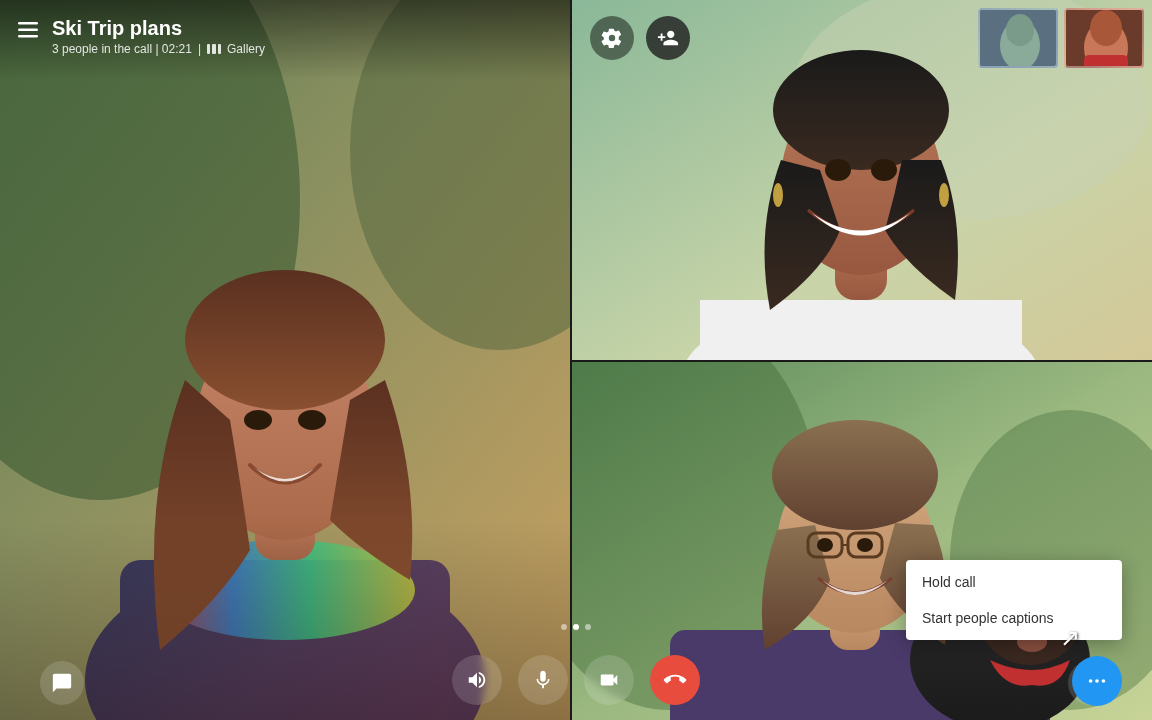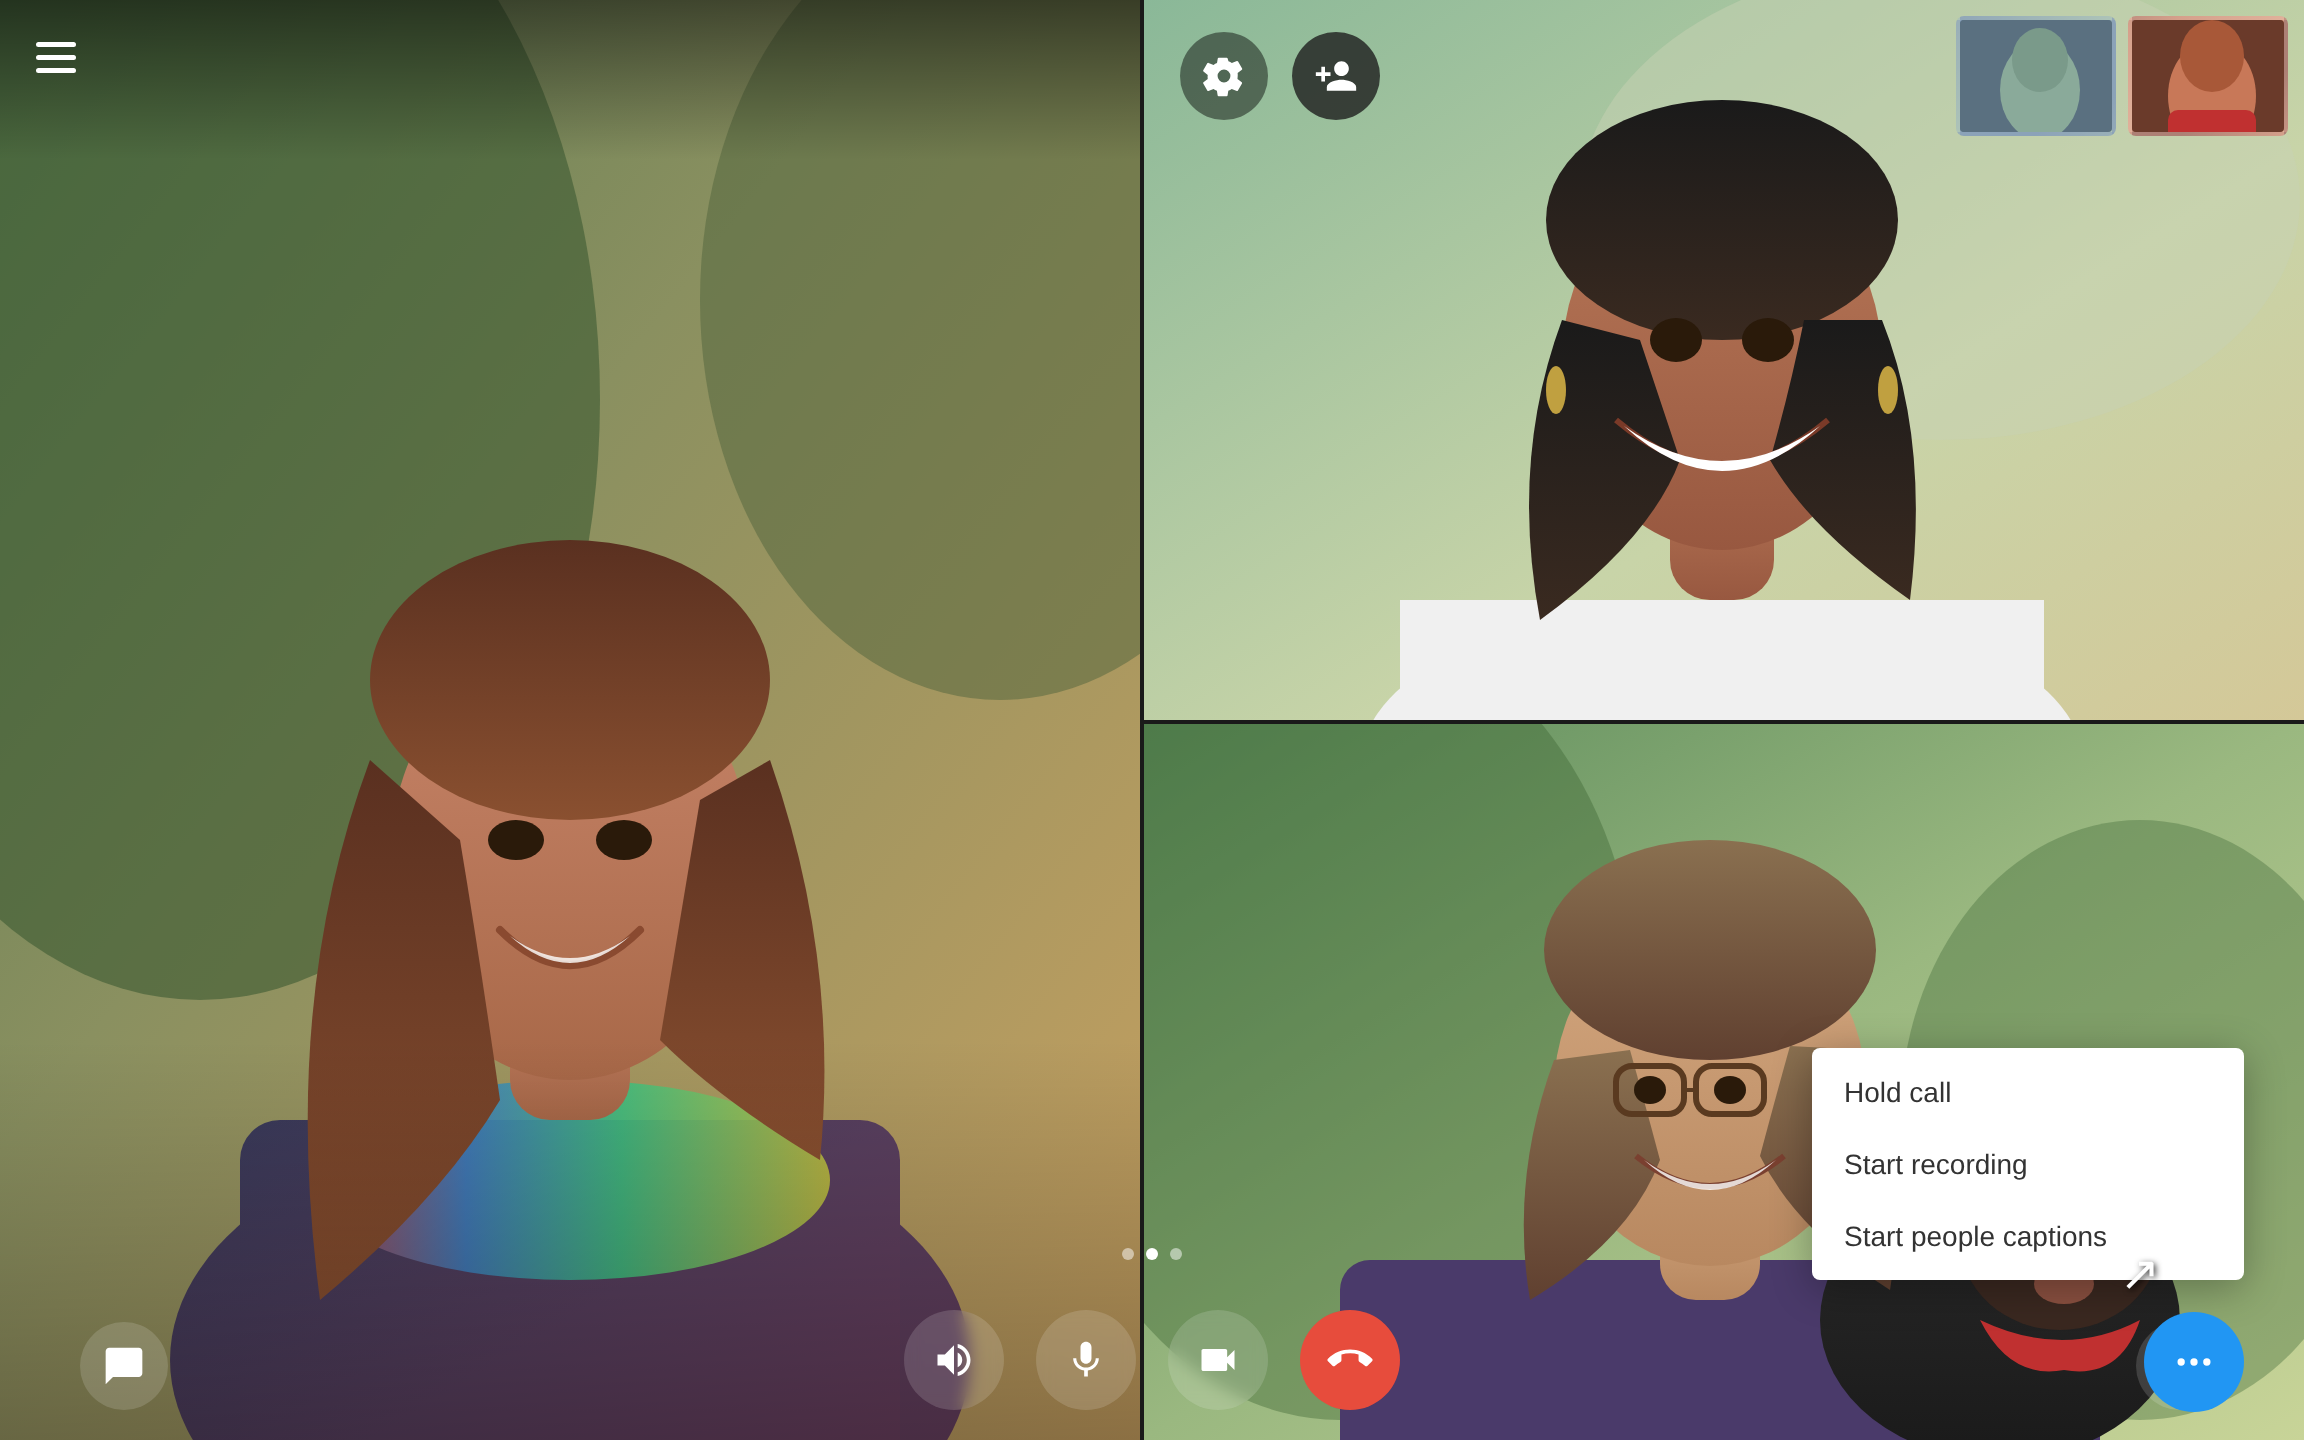--- a/index.html
+++ b/index.html
@@ -503,20 +503,33 @@
 <div class="video-divider-h"></div>
 
 <div class="header-overlay">
   <div class="menu-icon">
     <svg width="20" height="16" viewBox="0 0 20 16" fill="white">
       <rect y="0" width="20" height="2.5" rx="1.25"></rect>
       <rect y="6.5" width="20" height="2.5" rx="1.25"></rect>
       <rect y="13" width="20" height="2.5" rx="1.25"></rect>
     </svg>
   </div>
+  <div class="call-info">
+    <span class="call-title">Ski Trip plans</span>
+    <div class="call-meta">
+      <span>3 people in the call | 02:21</span>
+      <span>|</span>
+      <div class="gallery-icon">
+        <span></span>
+          <span></span>
+          <span></span>
+      </div>
+      <span>Gallery</span>
+    </div>
+  </div>
 </div>
 
 <div style="position:absolute;top:16px;left:590px;z-index:20;display:flex;gap:12px;align-items:center;">
   <div class="control-btn-circle">
     <svg width="22" height="22" viewBox="0 0 24 24" fill="white">
       <path d="M12 15.5A3.5 3.5 0 018.5 12 3.5 3.5 0 0112 8.5a3.5 3.5 0 013.5 3.5 3.5 3.5 0 01-3.5 3.5m7.43-2.92c.04-.34.07-.68.07-1.08s-.03-.73-.07-1.08l2.32-1.81c.21-.16.27-.46.13-.7l-2.2-3.81c-.14-.24-.42-.33-.66-.24l-2.73 1.1c-.57-.44-1.18-.8-1.86-1.07L14 2.42c-.04-.26-.27-.42-.5-.42h-4.4c-.23 0-.46.16-.5.42l-.41 2.47c-.68.27-1.3.63-1.87 1.07L3.54 4.86c-.24-.09-.52 0-.66.24L.68 8.91c-.14.24-.08.54.13.7l2.32 1.81c-.04.35-.07.7-.07 1.08s.03.73.07 1.08L.81 15.39c-.21.16-.27.46-.13.7l2.2 3.81c.14.24.42.33.66.24l2.73-1.1c.57.44 1.18.8 1.86 1.07l.41 2.47c.04.26.27.42.5.42h4.4c.23 0 .46-.16.5-.42l.41-2.47c.68-.27 1.29-.63 1.87-1.07l2.73 1.1c.24.09.52 0 .66-.24l2.2-3.81c.14-.24.08-.54-.13-.7l-2.33-1.82z"></path>
     </svg>
   </div>
   <div class="control-btn-circle" style="background:rgba(30,30,30,0.8);">
     <svg width="22" height="22" viewBox="0 0 24 24" fill="white">
@@ -596,17 +609,16 @@
 <div class="more-options-btn" style="bottom:14px;right:30px;">
   <svg width="22" height="22" viewBox="0 0 24 24" fill="white">
     <circle cx="5" cy="12" r="2"></circle>
     <circle cx="12" cy="12" r="2"></circle>
     <circle cx="19" cy="12" r="2"></circle>
   </svg>
 </div>
 
 <div class="context-menu">
   <div class="context-menu-item">Hold call</div>
-  <div class="context-menu-item">Start recording</div>
   <div class="context-menu-item">Start people captions</div>
 </div>
 
 <div class="cursor-arrow">↗</div>
 
 </body></html>

